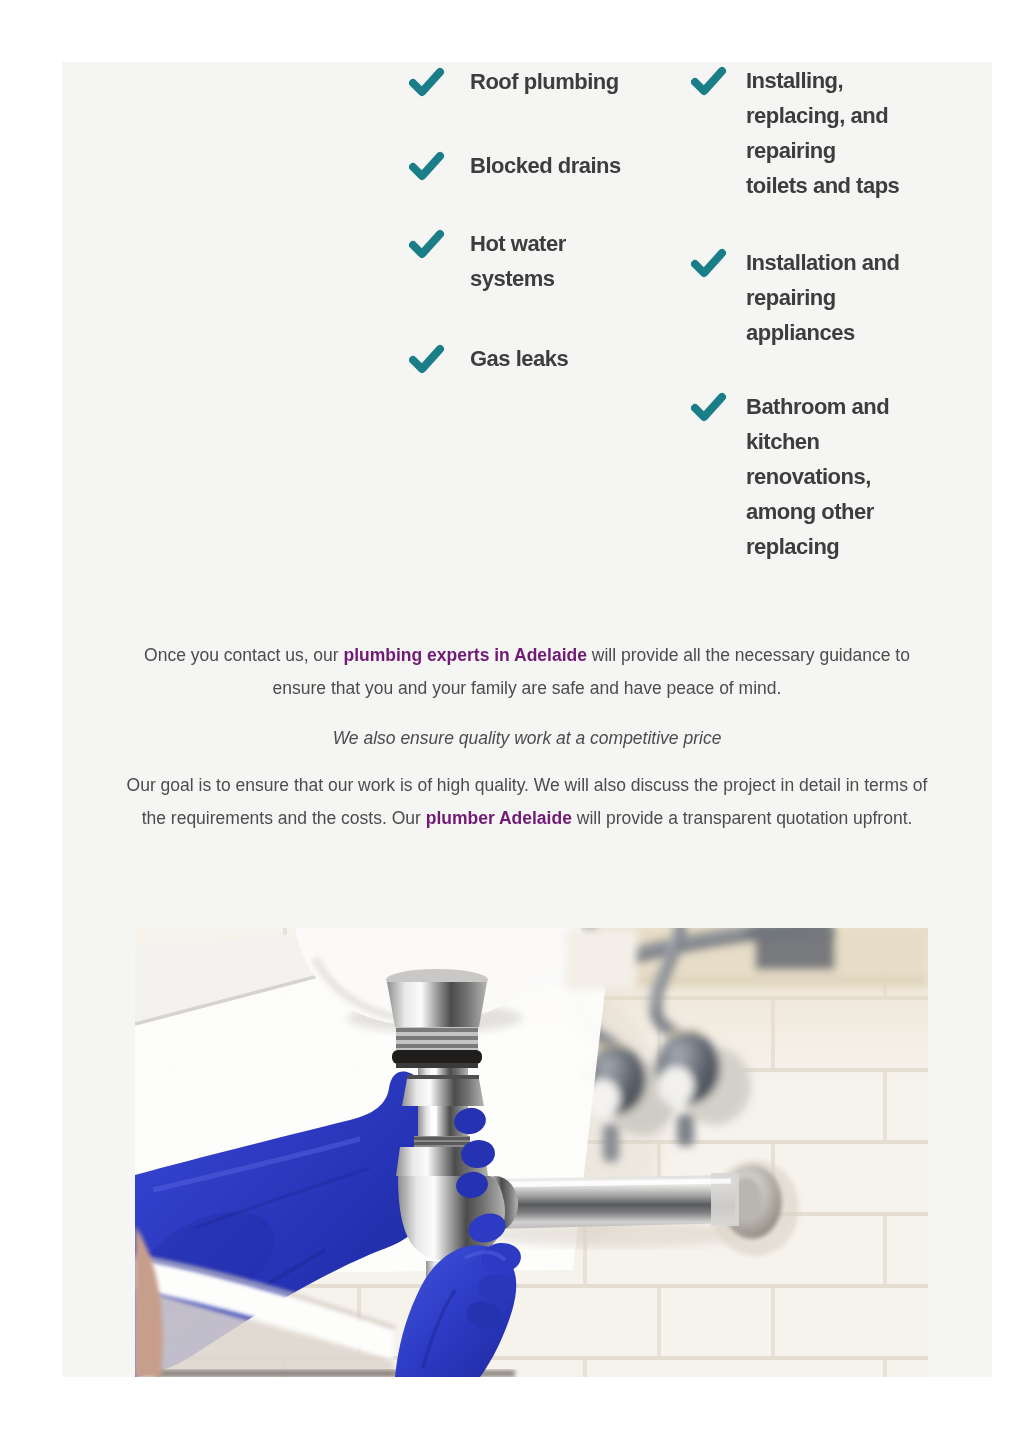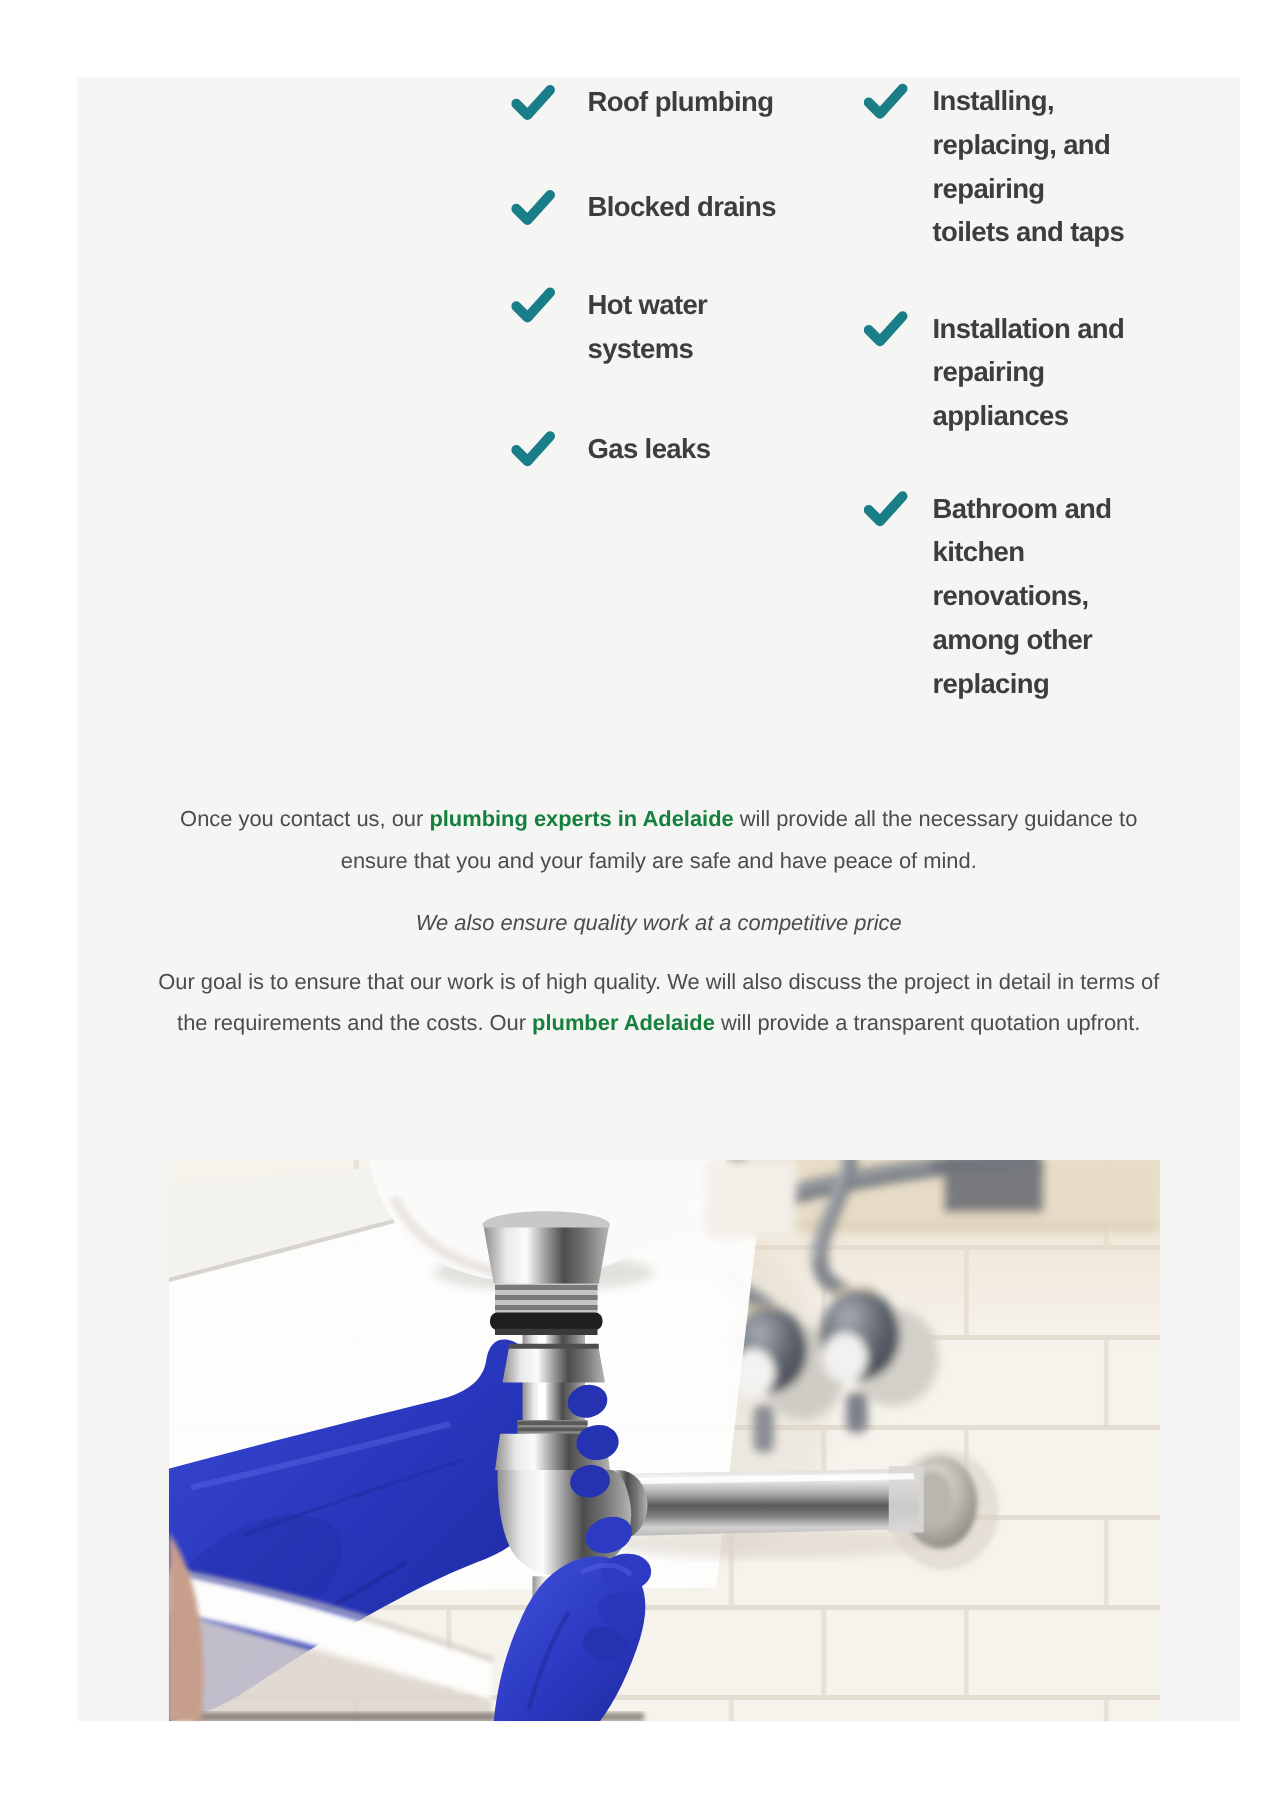--- a/index.html
+++ b/index.html
@@ -23,21 +23,21 @@
     font-size:22px;font-weight:700;letter-spacing:-0.5px;
     color:#3d3d3d;line-height:35px;white-space:nowrap;
   }
   .col-left .lines{margin-left:61px;}
   .col-right .lines{margin-left:55px;}
   
   .copy{
     position:absolute;left:55px;width:820px;text-align:center;
     font-size:17.5px;line-height:33px;color:#4c4c4c;
   }
-  .copy b{font-weight:700;color:#15803d;}
+  .copy b{font-weight:700;color:#701a75;}
   .copy.tagline{font-style:italic;}
   
   .photo{
     position:absolute;left:73px;top:866px;width:793px;height:449px;
     overflow:hidden;background:#f4f0ea;
   }
   .photo svg{display:block;width:793px;height:449px;}
 </style>
 </head>
 <body>

